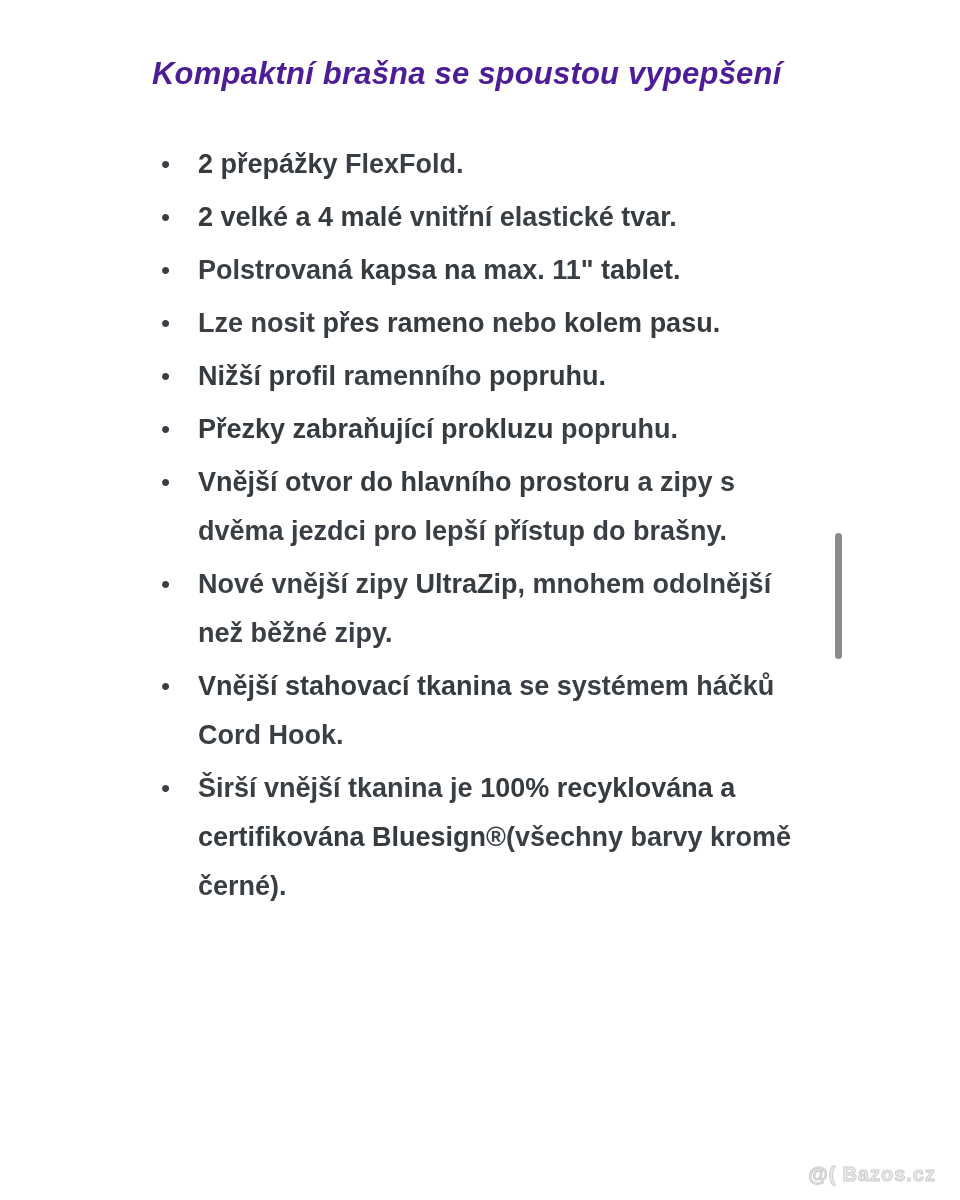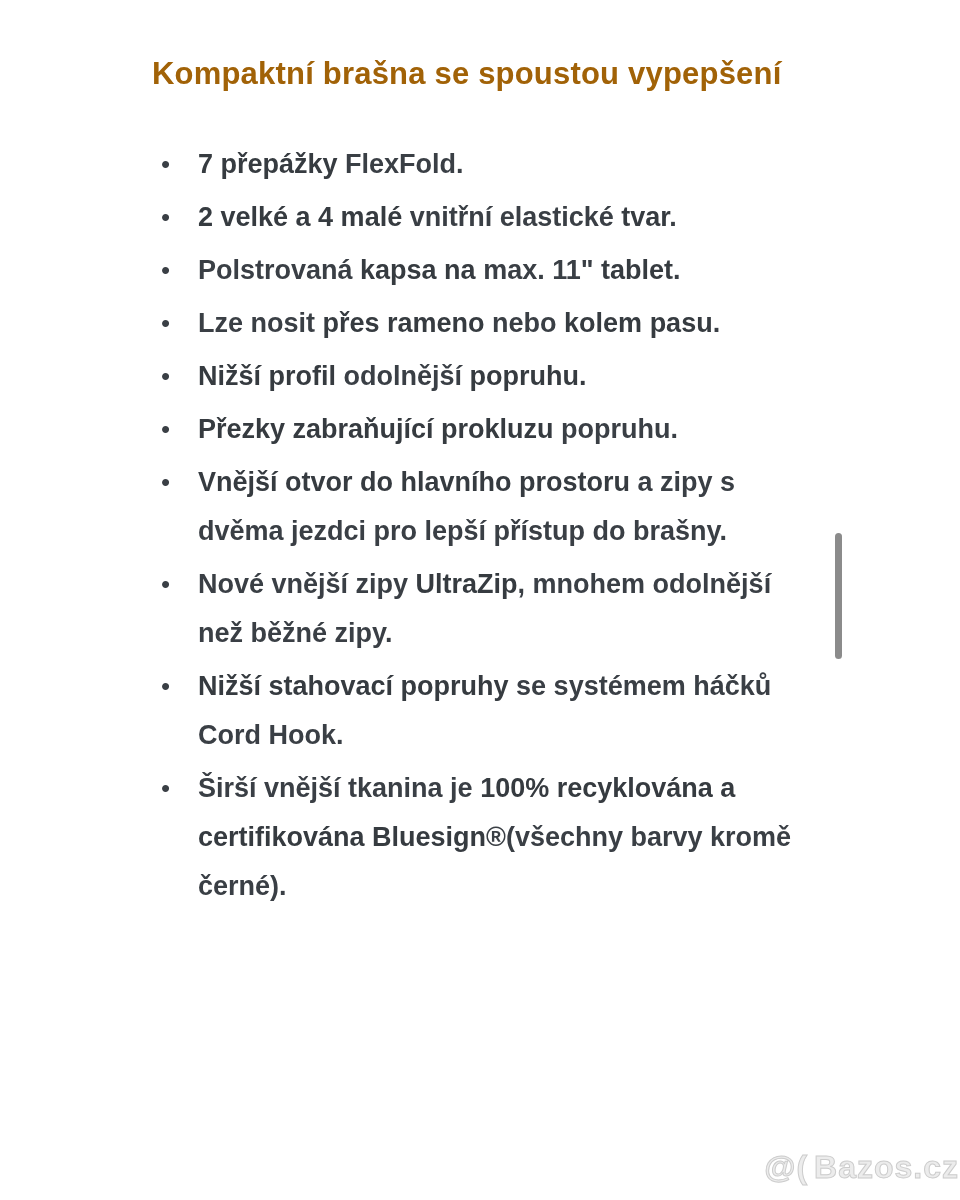--- a/index.html
+++ b/index.html
@@ -18,22 +18,23 @@
     position: absolute;
     left: 152px;
     top: 54px;
     width: 660px;
   }
   .heading {
     margin: 0 0 46px 0;
     font-size: 31px;
     font-weight: 600;
     line-height: 40px;
-    color: #a16207;
+    color: #4c1d95;
     letter-spacing: 0.2px;
+    font-style: italic;
   }
   ul.features {
     margin: 0;
     padding: 0;
     list-style: none;
   }
   ul.features li {
     position: relative;
     padding-left: 46px;
     max-width: 636px;
@@ -61,49 +62,49 @@
     position: absolute;
     left: 835px;
     top: 533px;
     width: 7px;
     height: 126px;
     border-radius: 4px;
     background: #8b8b8b;
   }
   .watermark {
     position: absolute;
-    right: 1px;
+    right: 24px;
     bottom: 14px;
-    font-size: 32px;
+    font-size: 20px;
     font-weight: 700;
     letter-spacing: 1px;
     color: #ececec;
     -webkit-text-stroke: 1px #cccccc;
     white-space: nowrap;
   }
   .watermark .wm-logo {
     font-weight: 700;
     margin-right: 6px;
   }
 </style>
 </head>
 <body>
 
 <div class="content">
   <h1 class="heading">Kompaktní brašna se spoustou vypepšení</h1>
   <ul class="features">
-      <li><span class="seg bold">7 přepážky</span><span class="seg"> FlexFold.</span></li>
+      <li><span class="seg bold">2 přepážky</span><span class="seg"> FlexFold.</span></li>
       <li><span class="seg bold">2 velké a 4 malé</span><span class="seg"> vnitřní elastické </span><span class="seg bold">tvar</span><span class="seg">.</span></li>
       <li><span class="seg">Polstrovaná </span><span class="seg bold">kapsa na</span><span class="seg"> max. 11" </span><span class="seg bold">tablet</span><span class="seg">.</span></li>
       <li><span class="seg">Lze nosit </span><span class="seg bold">přes rameno</span><span class="seg"> nebo </span><span class="seg bold">kolem pasu</span><span class="seg">.</span></li>
-      <li><span class="seg bold">Nižší profil</span><span class="seg"> odolnější </span><span class="seg bold">popruhu.</span></li>
+      <li><span class="seg bold">Nižší profil</span><span class="seg"> ramenního </span><span class="seg bold">popruhu.</span></li>
       <li><span class="seg bold">Přezky zabraňující prokluzu</span><span class="seg"> popruhu.</span></li>
       <li><span class="seg bold">Vnější otvor do hlavního prostoru</span><span class="seg"> a zipy s dvěma jezdci pro lepší přístup do brašny.</span></li>
       <li><span class="seg">Nové vnější zipy </span><span class="seg bold">UltraZip</span><span class="seg">, mnohem odolnější než běžné zipy.</span></li>
-      <li><span class="seg bold">Nižší stahovací popruhy</span><span class="seg"> se systémem háčků Cord Hook.</span></li>
+      <li><span class="seg bold">Vnější stahovací tkanina</span><span class="seg"> se systémem háčků Cord Hook.</span></li>
       <li><span class="seg">Širší vnější tkanina je </span><span class="seg bold">100% recyklována a certifikována Bluesign</span><span class="seg">®(všechny barvy kromě černé).</span></li>
     </ul>
 </div>
 
 <div class="scrollbar-thumb"></div>
 
 <div class="watermark">
   <span class="wm-logo">@(</span><span>Bazos.cz</span>
 </div>
 

